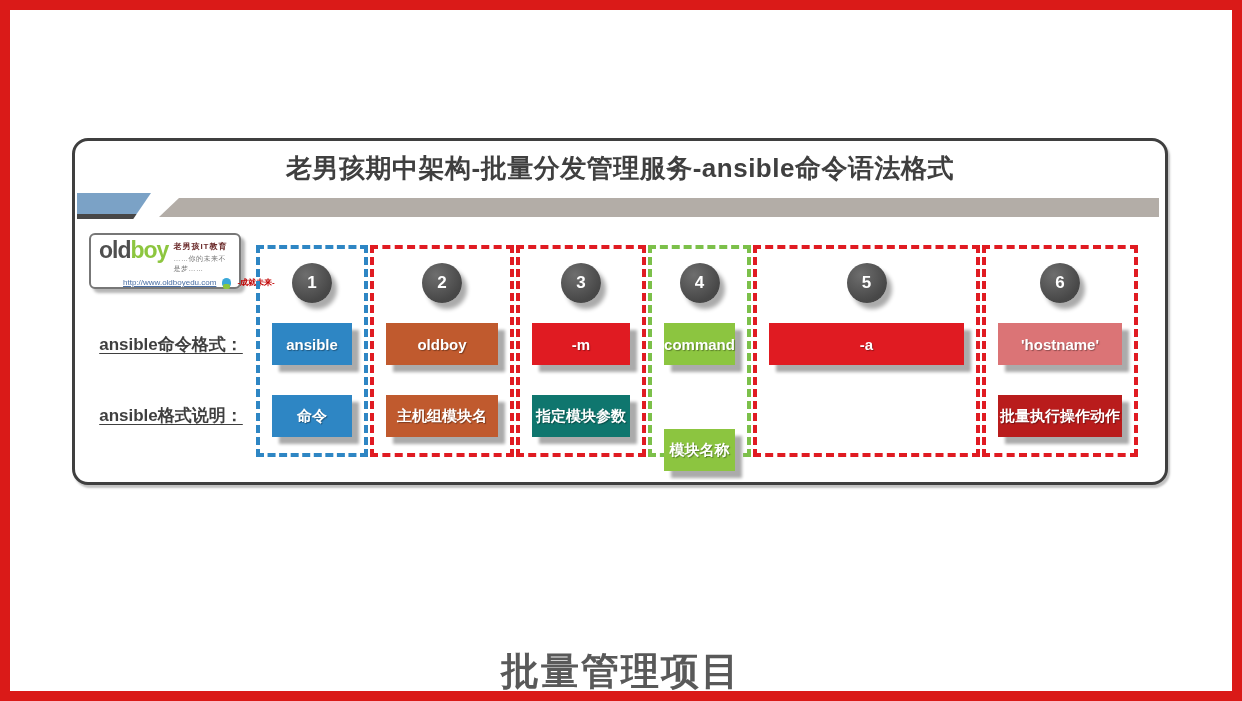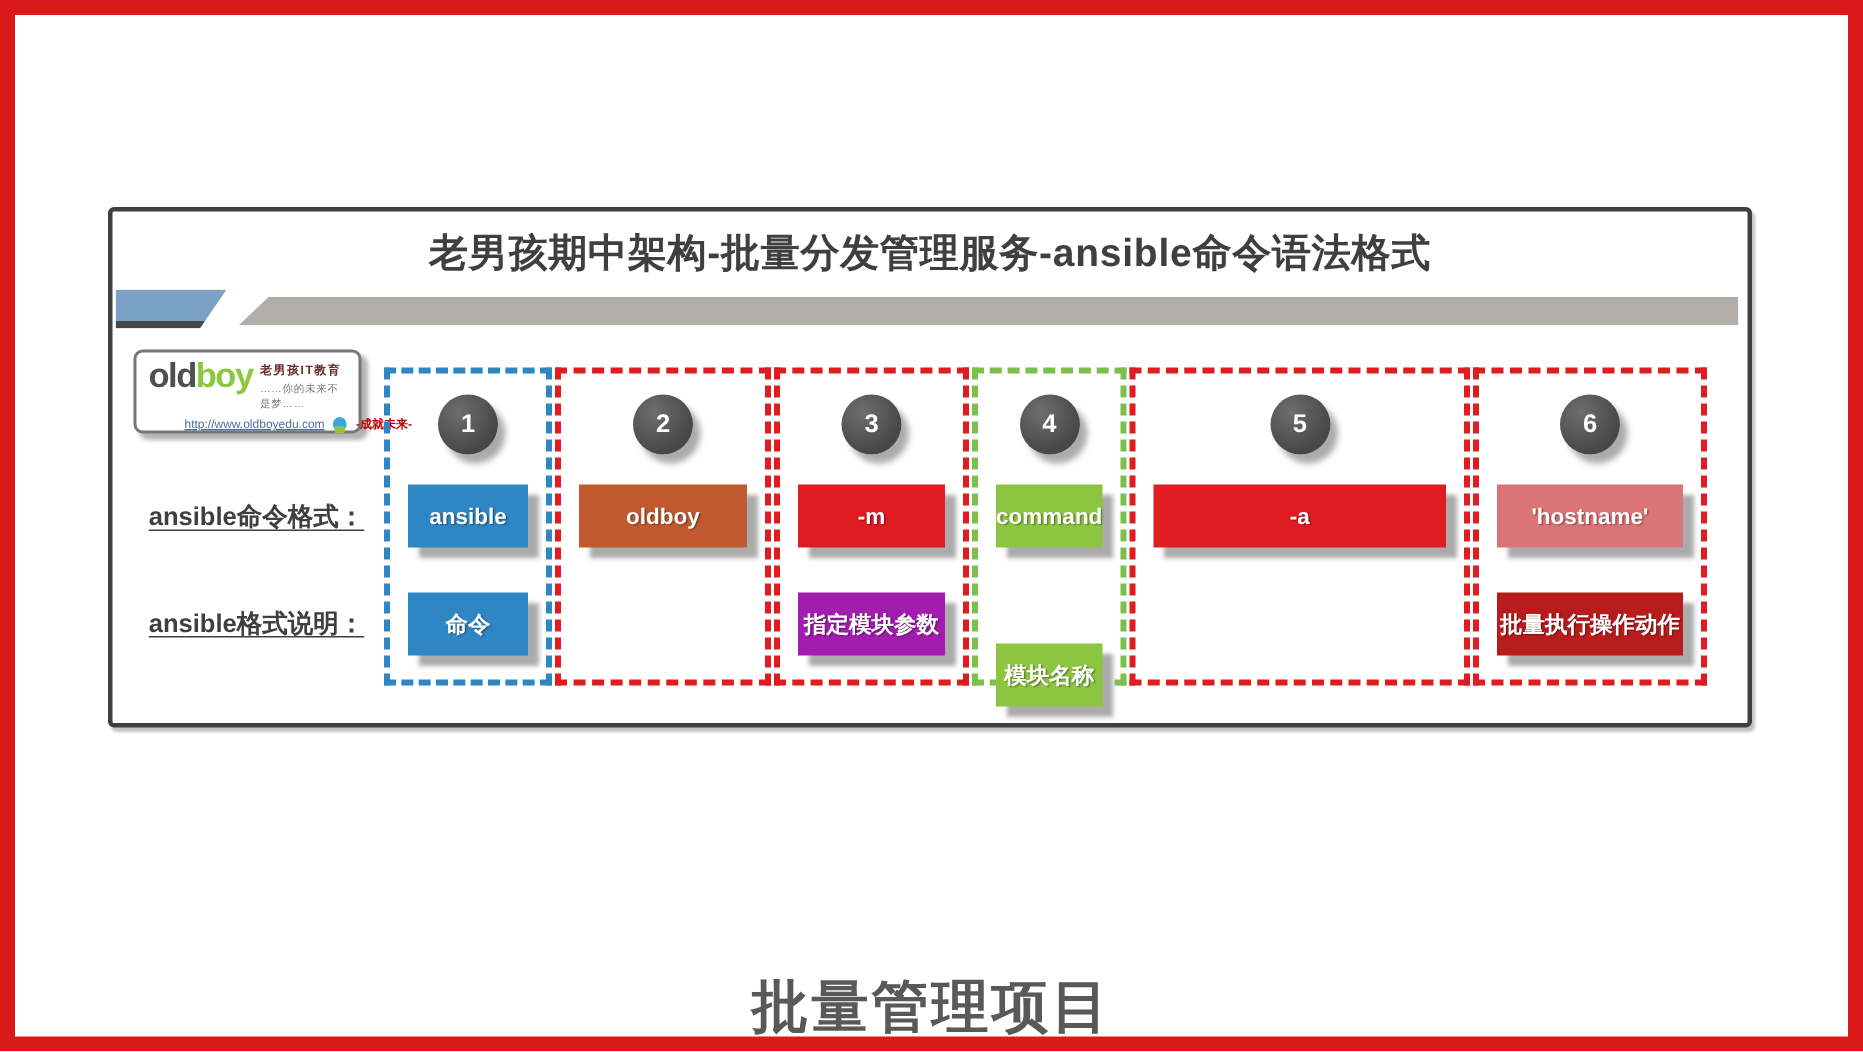--- a/index.html
+++ b/index.html
@@ -1,21 +1,21 @@
 <!DOCTYPE html>
 <html><head>
 <meta charset="utf-8">
 <style>
   html,body{margin:0;padding:0;background:#fff;font-family:"Liberation Sans","DejaVu Sans",sans-serif;}
   .page{position:relative;width:1242px;height:701px;background:#fff;overflow:hidden;}
   .frame{position:absolute;inset:0;border:10px solid #DA1A18;pointer-events:none;z-index:50;}
 
   
   .panel{position:absolute;left:72px;top:138px;width:1096px;height:347px;background:#fff;
-         border:3px solid #3F3F3F;border-radius:4px;box-shadow:2px 3px 2px rgba(120,120,120,.45);box-sizing:border-box;}
+         border:3px solid #3F3F3F;border-radius:16px;box-shadow:2px 3px 2px rgba(120,120,120,.45);box-sizing:border-box;}
   .panel-title{position:absolute;left:0;right:0;top:10px;text-align:center;
                font-size:26px;font-weight:bold;color:#3F3F3F;letter-spacing:.5px;}
   .deco-blue{position:absolute;left:2px;top:52px;width:74px;height:26px;
              background:linear-gradient(#7BA2C6,#7BA2C6 82%,#474747 82%);
              clip-path:polygon(0 0,100% 0,76% 100%,0 100%);}
   .deco-gray{position:absolute;left:84px;top:57px;width:1000px;height:19px;background:#B3ADA7;
              clip-path:polygon(20px 0,100% 0,100% 100%,0 100%);}
 
   
   .logo{position:absolute;left:14px;top:92px;width:152px;height:56px;background:#fff;
@@ -98,29 +98,32 @@
             <span>命令</span>
           </div>
       </div>
       <div class="col" style="width: 144px; border-color: rgb(224, 27, 34);">
         <div class="circle">
             <span>2</span>
           </div>
         <div class="box cmd" style="background-color: rgb(192, 90, 46);">
             <span>oldboy</span>
           </div>
+        <div class="box desc" style="background-color: rgb(192, 90, 46);">
+            <span>主机组模块名</span>
+          </div>
       </div>
       <div class="col" style="width: 130px; border-color: rgb(224, 27, 34);">
         <div class="circle">
             <span>3</span>
           </div>
         <div class="box cmd" style="background-color: rgb(224, 27, 34);">
             <span>-m</span>
           </div>
-        <div class="box desc" style="background-color: #a21caf;">
+        <div class="box desc" style="background-color: #0f766e;">
             <span>指定模块参数</span>
           </div>
       </div>
       <div class="col" style="width: 103px; border-color: rgb(124, 192, 74);">
         <div class="circle">
             <span>4</span>
           </div>
         <div class="box cmd" style="background-color: rgb(140, 197, 64);">
             <span>command</span>
           </div>

